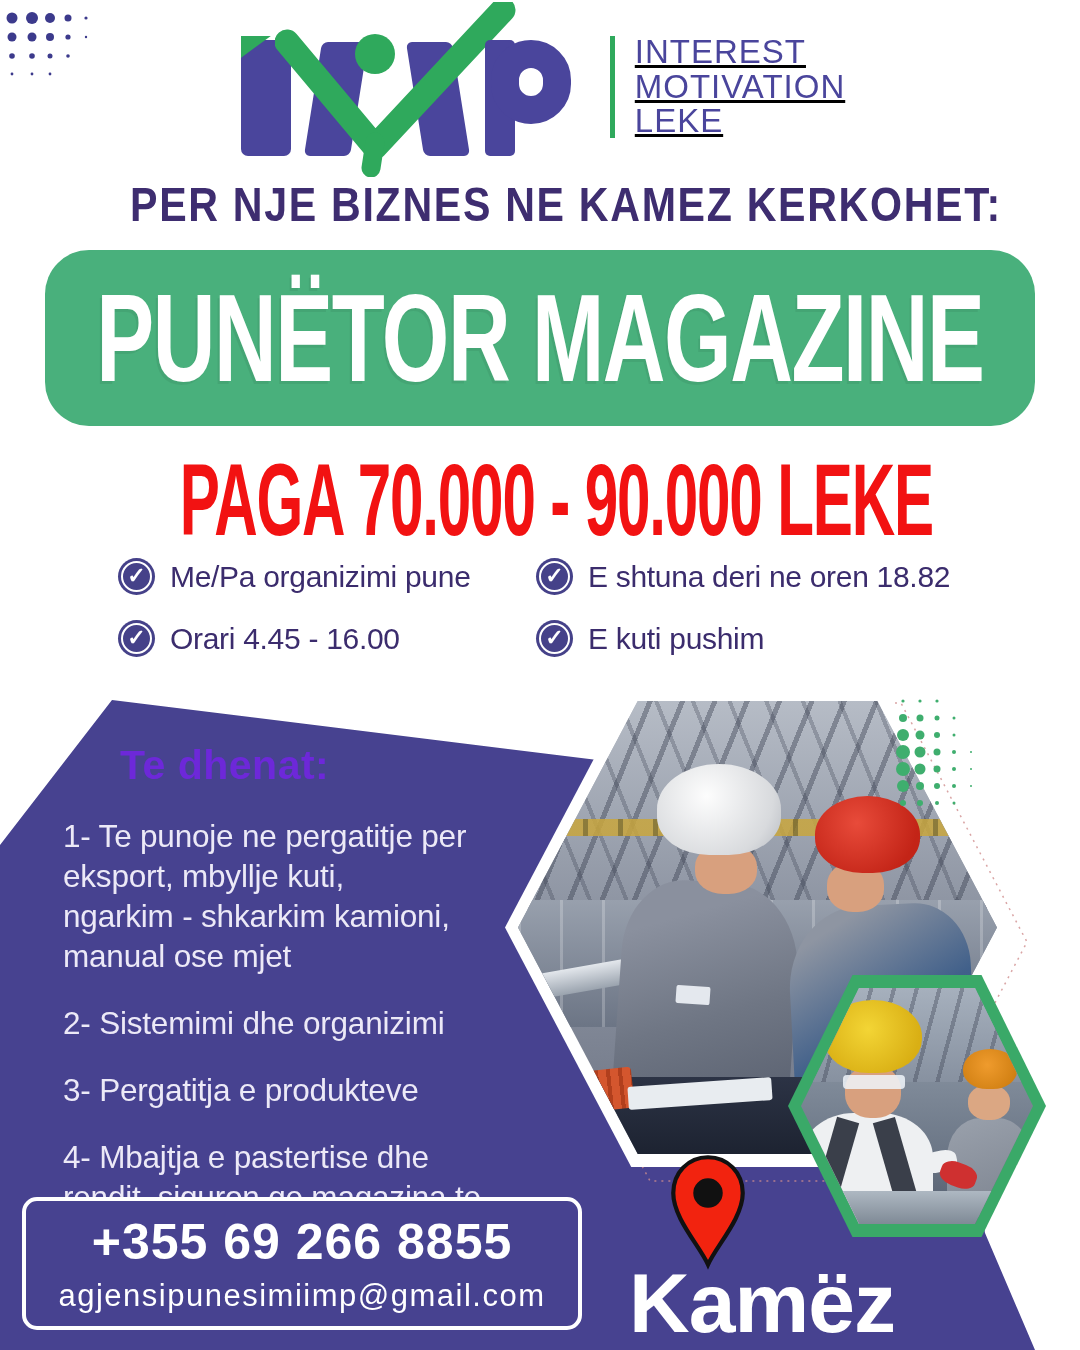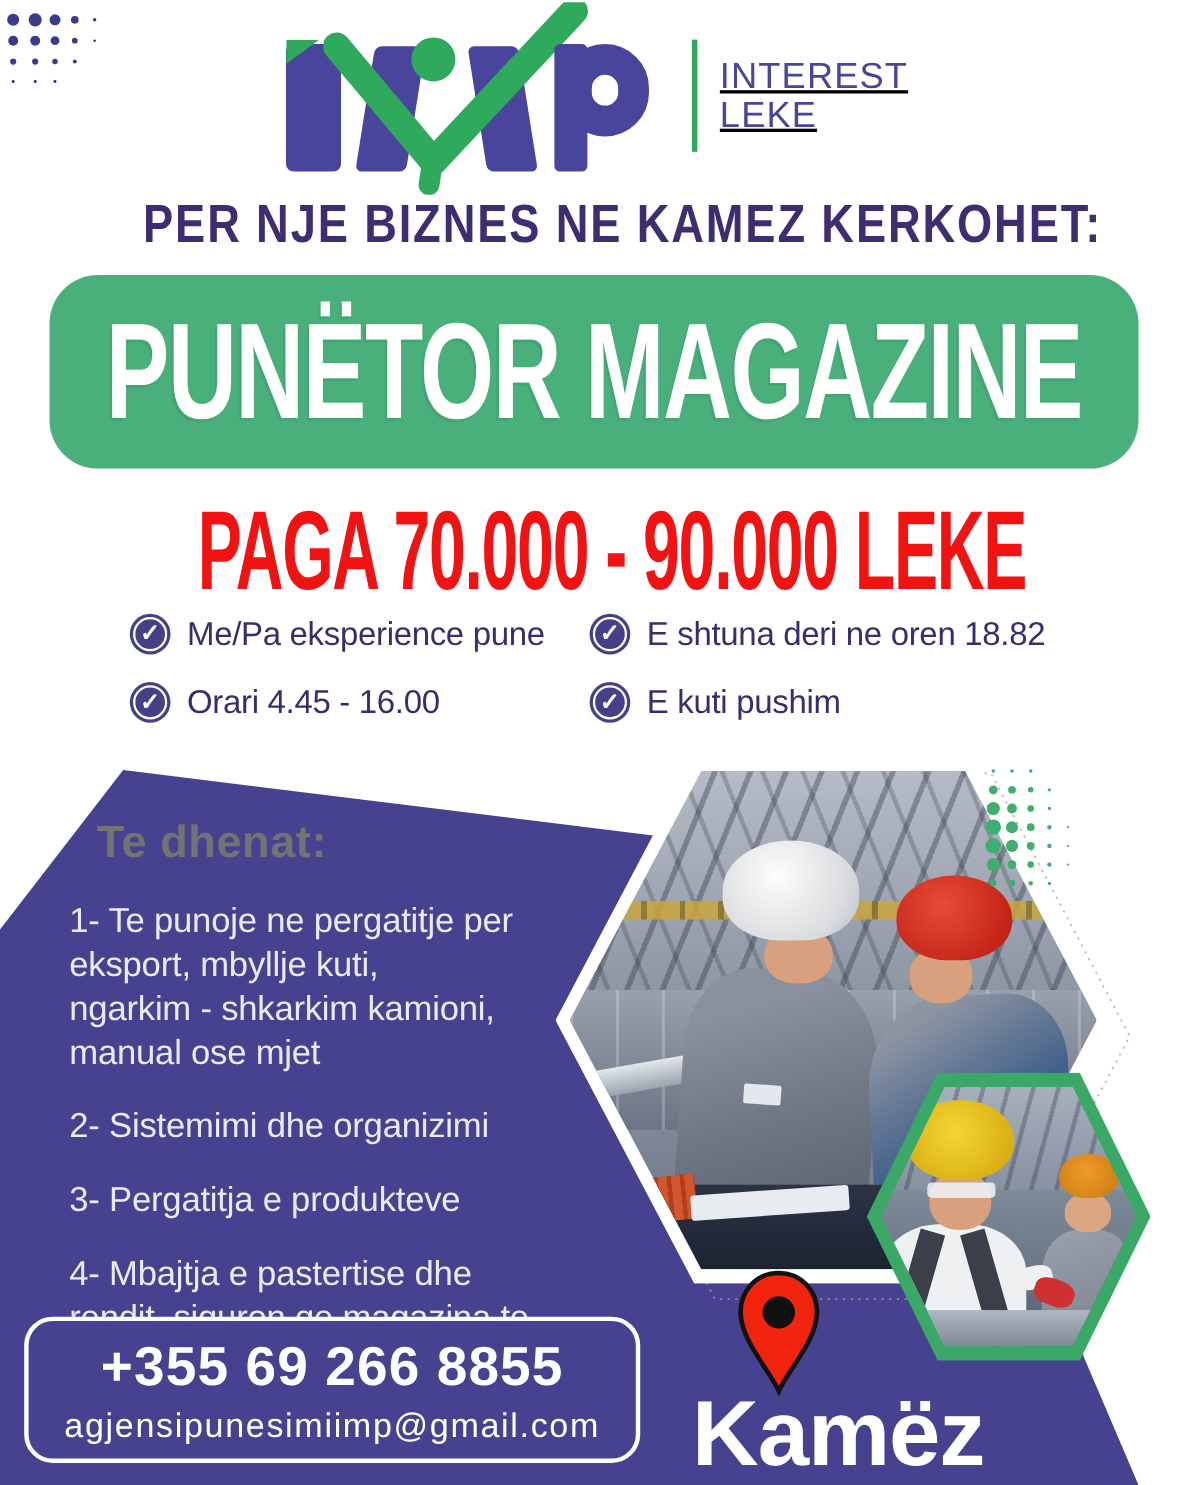--- a/index.html
+++ b/index.html
@@ -116,26 +116,26 @@
   .sB-helmetD{left:70%;top:26%;width:23%;height:17%;border-radius:50% 50% 45% 45%;
     background:radial-gradient(circle at 45% 40%,#ef9b2d,#d07f12 80%);}
   .sB-faceD{left:72%;top:41%;width:18%;height:15%;border-radius:45%;background:#dba783;}
   .sB-bodyD{left:63%;top:55%;width:36%;height:42%;border-radius:40% 40% 0 0;
     background:linear-gradient(160deg,#9aa1ac,#7b828e);}
   .sB-gloveW{left:52%;bottom:22%;width:15%;height:9%;border-radius:40%;background:#eef0f2;transform:rotate(-12deg);}
   .sB-gloveR{left:60%;bottom:16%;width:16%;height:10%;border-radius:40%;background:#cf3030;transform:rotate(20deg);}
   .sB-metal{left:0;right:0;bottom:0;height:14%;background:linear-gradient(180deg,#aeb8c2,#7f8a96);}
   
   .details{position:absolute;left:63px;top:742px;width:530px;color:#fff;}
-  .details-heading{margin-left:25px;font-size:41px;font-weight:700;letter-spacing:.5px;color:#737373;}
+  .details-heading{margin-left:57px;font-size:41px;font-weight:700;letter-spacing:.5px;color:#6d28d9;}
   .details-item{margin-top:27px;font-size:31.5px;font-weight:400;line-height:1.27;letter-spacing:-0.2px;
     color:#ece9f7;white-space:pre-line;}
   
   .contact-box{
-    position:absolute;left:22px;top:1197px;width:560px;height:133px;border:4px solid #fff;border-radius:26px;
+    position:absolute;left:22px;top:1197px;width:560px;height:133px;border:4px solid #fff;border-radius:15px;
     background:#474290;display:flex;flex-direction:column;align-items:center;justify-content:center;gap:7px;
     box-sizing:border-box;
   }
   .contact-phone{color:#fff;font-size:50px;font-weight:700;letter-spacing:1px;white-space:nowrap;}
   .contact-email{color:#fff;font-size:31px;font-weight:400;letter-spacing:1.5px;white-space:nowrap;}
   
   .pin{position:absolute;left:668px;top:1153px;}
   .city{position:absolute;left:597px;top:1255px;width:330px;text-align:center;
     color:#fff;font-size:84px;font-weight:700;letter-spacing:-1px;}
 </style>
@@ -178,20 +178,21 @@
         <circle cx="100" cy="52" r="20" fill="#2fa95c"></circle>
       </svg>
       <div class="letter-p">
         <div class="p-stem"></div>
           <div class="p-bowl"></div>
       </div>
     </div>
     <div class="logo-divider"></div>
     <div class="logo-tagline">
       <div>INTEREST</div>
+      <div>MOTIVATION</div>
       <div>LEKE</div>
     </div>
   </div>
 
   <div class="headline">
     <span>PER NJE BIZNES NE KAMEZ KERKOHET:</span>
   </div>
 
   <div class="banner">
     <span>PUNËTOR MAGAZINE</span>
@@ -199,21 +200,21 @@
 
   <div class="salary">
     <span>PAGA 70.000 - 90.000 LEKE</span>
   </div>
 
   <div class="benefits">
     <div class="benefit">
       <span class="bullet-icon">
           <span class="bullet-glyph">✓</span>
         </span>
-      <span class="benefit-label">Me/Pa eksperience pune</span>
+      <span class="benefit-label">Me/Pa organizimi pune</span>
     </div>
     <div class="benefit">
       <span class="bullet-icon">
           <span class="bullet-glyph">✓</span>
         </span>
       <span class="benefit-label">E shtuna deri ne oren 18.82</span>
     </div>
     <div class="benefit">
       <span class="bullet-icon">
           <span class="bullet-glyph">✓</span>

